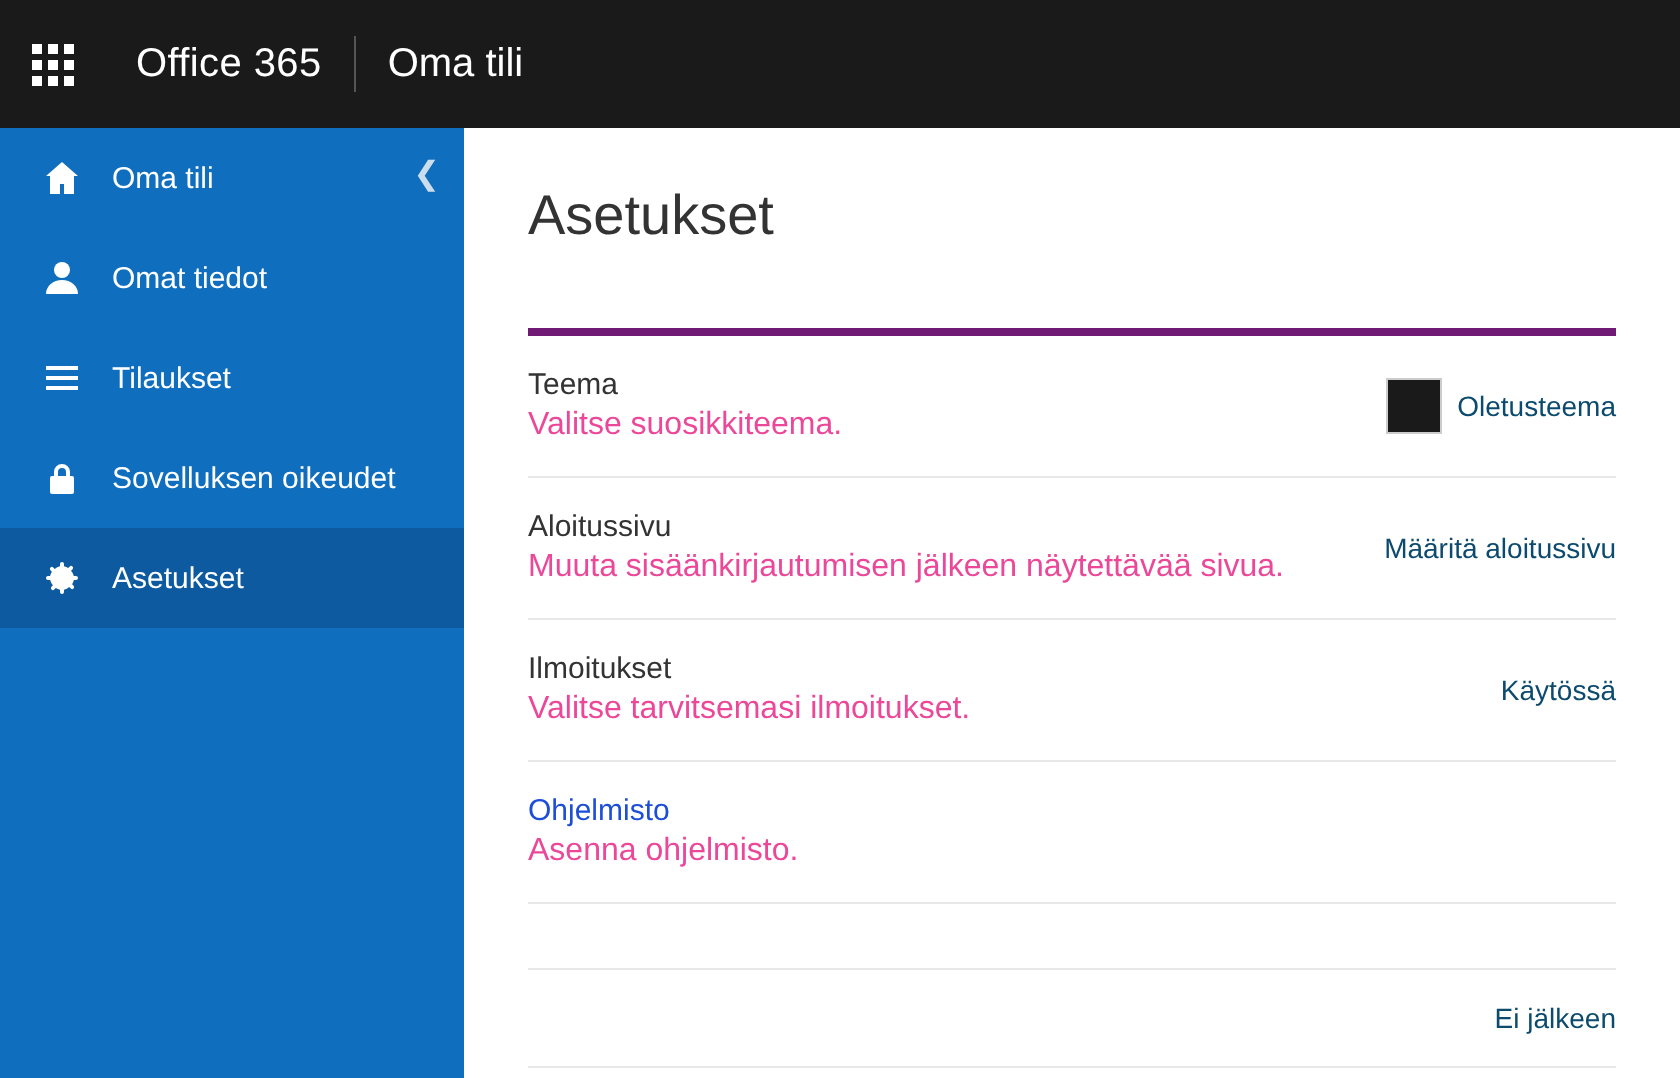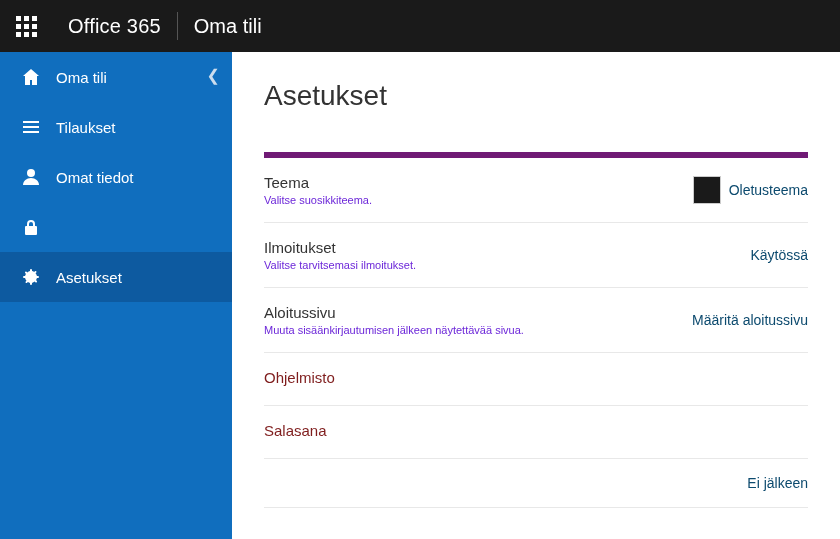--- a/index.html
+++ b/index.html
@@ -3,21 +3,21 @@
   <meta charset="utf-8">
   <style>
     * { margin: 0; padding: 0; box-sizing: border-box; }
     body { font-family: 'Segoe UI', Arial, sans-serif; width: 840px; height: 539px; overflow: hidden; background: #fff; }
 
     
     .topbar {
       display: flex;
       align-items: center;
       background: #1a1a1a;
-      height: 52px;
+      height: 64px;
       color: #fff;
     }
     .topbar-apps {
       width: 52px;
       height: 52px;
       display: flex;
       align-items: center;
       justify-content: center;
       background: #1a1a1a;
       cursor: pointer;
@@ -120,39 +120,39 @@
       width: 100%;
     }
     .settings-row {
       display: flex;
       align-items: center;
       justify-content: space-between;
       padding: 16px 0;
       border-bottom: 1px solid #e8e8e8;
     }
     .settings-row:first-child {
-      border-top: 6px solid #701a75;
+      border-top: 4px solid #701a75;
       margin-top: 40px;
     }
     .settings-row-info {
       flex: 1;
     }
     .settings-row-label {
       font-size: 15px;
       font-weight: 400;
       color: #333;
       margin-bottom: 3px;
     }
     .settings-row-label.link {
-      color: #7f1d1d;
+      color: #1d4ed8;
       cursor: pointer;
     }
     .settings-row-desc {
-      font-size: 11px;
-      color: #6d28d9;
+      font-size: 16px;
+      color: #ec4899;
     }
     .settings-row-value {
       font-size: 14px;
       color: #0c4a6e;
       margin-left: 20px;
       text-align: right;
       white-space: nowrap;
     }
     .theme-swatch {
       width: 28px;
@@ -200,45 +200,46 @@
         <svg viewBox="0 0 20 20" width="20" height="20">
           <path d="M10 2L2 9h2v9h5v-5h2v5h5V9h2L10 2z"></path>
         </svg>
       </div>
       <span>Oma tili</span>
     </div>
 
     <div class="sidebar-item">
       <div class="sidebar-icon">
         <svg viewBox="0 0 20 20" width="20" height="20">
+          <circle cx="10" cy="6" r="4"></circle>
+          <path d="M2 18c0-4 3.6-7 8-7s8 3 8 7H2z"></path>
+        </svg>
+      </div>
+      <span>Omat tiedot</span>
+    </div>
+
+    <div class="sidebar-item">
+      <div class="sidebar-icon">
+        <svg viewBox="0 0 20 20" width="20" height="20">
           <rect x="2" y="4" width="16" height="2"></rect>
           <rect x="2" y="9" width="16" height="2"></rect>
           <rect x="2" y="14" width="16" height="2"></rect>
         </svg>
       </div>
       <span>Tilaukset</span>
     </div>
 
     <div class="sidebar-item">
       <div class="sidebar-icon">
         <svg viewBox="0 0 20 20" width="20" height="20">
-          <circle cx="10" cy="6" r="4"></circle>
-          <path d="M2 18c0-4 3.6-7 8-7s8 3 8 7H2z"></path>
-        </svg>
-      </div>
-      <span>Omat tiedot</span>
-    </div>
-
-    <div class="sidebar-item">
-      <div class="sidebar-icon">
-        <svg viewBox="0 0 20 20" width="20" height="20">
           <rect x="4" y="9" width="12" height="9" rx="1"></rect>
           <path d="M7 9V7a3 3 0 016 0v2" fill="none" stroke="#fff" stroke-width="2"></path>
         </svg>
       </div>
+      <span>Sovelluksen oikeudet</span>
     </div>
 
 
     <div class="sidebar-item active">
       <div class="sidebar-icon">
         <svg viewBox="0 0 20 20" width="20" height="20">
           <circle cx="10" cy="10" r="2.5" fill="#fff"></circle>
           <path d="M10 2a1 1 0 011 1v1.07a6 6 0 012.12.88l.76-.76a1 1 0 011.41 1.41l-.76.76A6 6 0 0115.93 9H17a1 1 0 010 2h-1.07a6 6 0 01-.88 2.12l.76.76a1 1 0 01-1.41 1.41l-.76-.76A6 6 0 0111 15.93V17a1 1 0 01-2 0v-1.07a6 6 0 01-2.12-.88l-.76.76a1 1 0 01-1.41-1.41l.76-.76A6 6 0 014.07 11H3a1 1 0 010-2h1.07a6 6 0 01.88-2.12l-.76-.76a1 1 0 011.41-1.41l.76.76A6 6 0 019 4.07V3a1 1 0 011-1z" fill="#fff"></path>
         </svg>
       </div>
@@ -257,44 +258,44 @@
           <div class="settings-row-desc">Valitse suosikkiteema.</div>
         </div>
         <div class="settings-row-value theme-value">
           <span class="theme-swatch"></span>
           <span>Oletusteema</span>
         </div>
       </div>
 
       <div class="settings-row">
         <div class="settings-row-info">
+          <div class="settings-row-label">Aloitussivu</div>
+          <div class="settings-row-desc">Muuta sisäänkirjautumisen jälkeen näytettävää sivua.</div>
+        </div>
+        <div class="settings-row-value">Määritä aloitussivu</div>
+      </div>
+
+      <div class="settings-row">
+        <div class="settings-row-info">
           <div class="settings-row-label">Ilmoitukset</div>
           <div class="settings-row-desc">Valitse tarvitsemasi ilmoitukset.</div>
         </div>
         <div class="settings-row-value">Käytössä</div>
       </div>
 
       <div class="settings-row">
         <div class="settings-row-info">
-          <div class="settings-row-label">Aloitussivu</div>
-          <div class="settings-row-desc">Muuta sisäänkirjautumisen jälkeen näytettävää sivua.</div>
-        </div>
-        <div class="settings-row-value">Määritä aloitussivu</div>
-      </div>
-
-      <div class="settings-row">
-        <div class="settings-row-info">
           <div class="settings-row-label link">Ohjelmisto</div>
+          <div class="settings-row-desc">Asenna ohjelmisto.</div>
         </div>
         <div class="settings-row-value"></div>
       </div>
 
       <div class="settings-row">
         <div class="settings-row-info">
-          <div class="settings-row-label link">Salasana</div>
         </div>
         <div class="settings-row-value"></div>
       </div>
 
       <div class="settings-row">
         <div class="settings-row-info">
         </div>
         <div class="settings-row-value">Ei jälkeen</div>
       </div>
 

